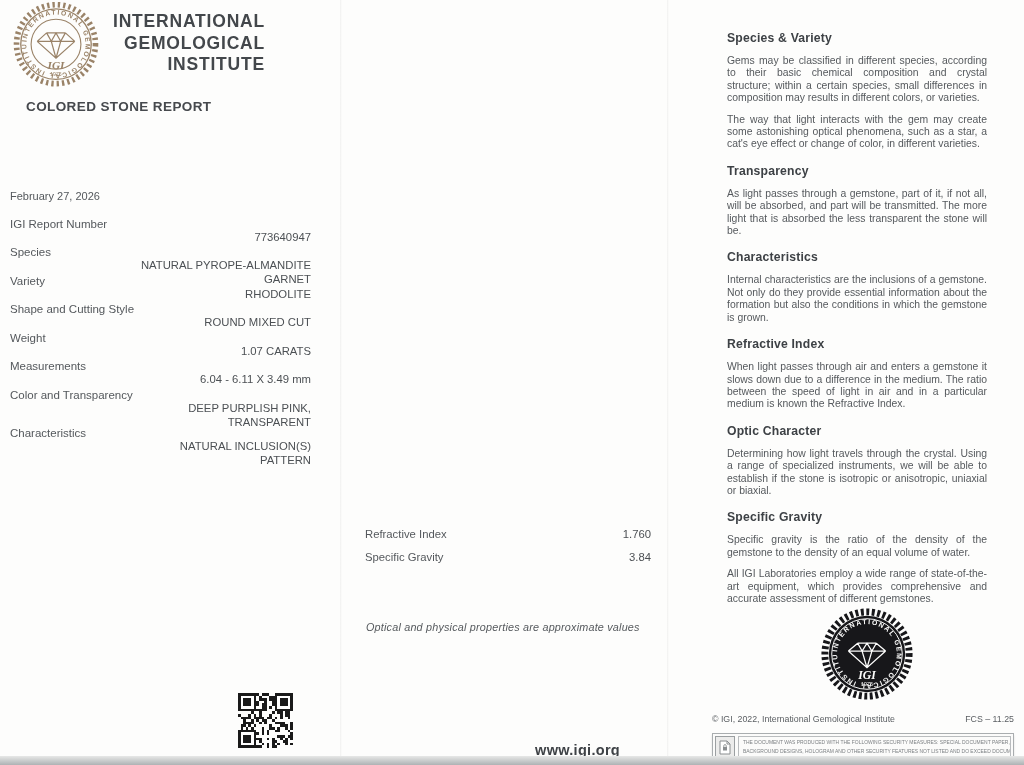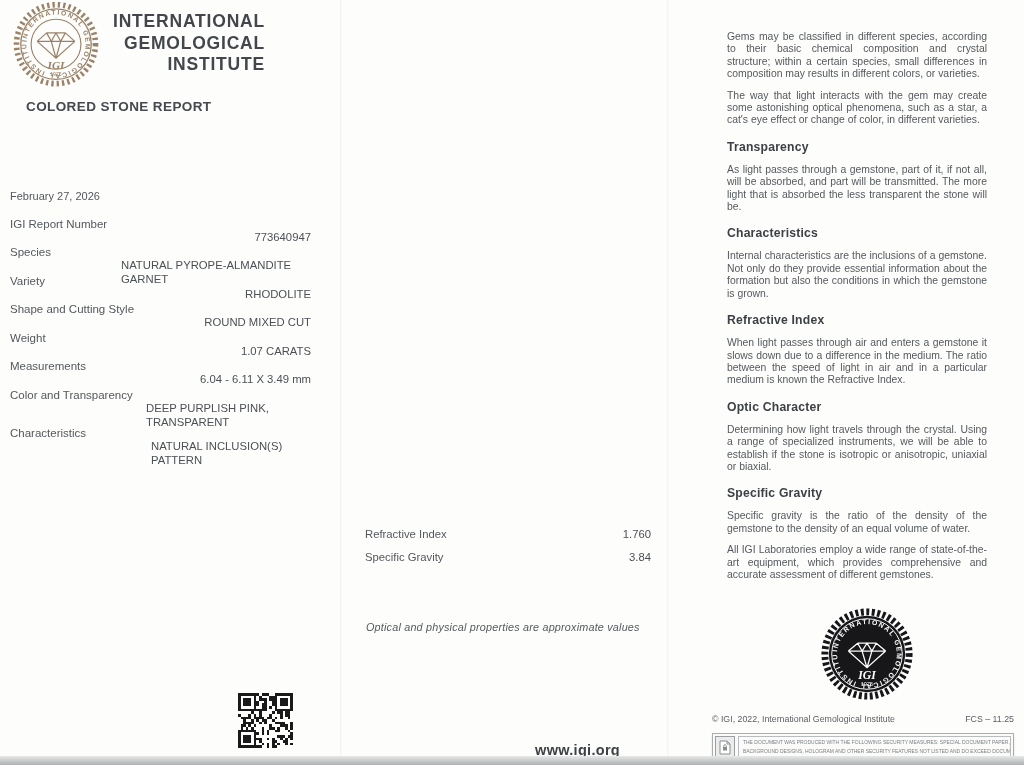--- a/index.html
+++ b/index.html
@@ -25,21 +25,21 @@
   }
   .report-title {
     position:absolute; left:8px; top:99px;
     font-size:13.5px; font-weight:bold; letter-spacing:0.4px; color:#46494d;margin-left:18px;
   }
 
   
   .field-row { position:absolute; left:10px; width:301px; display:flex;flex-direction:column; }
   .field-label { font-size:11.5px; color:#54585c; white-space:nowrap; }
   .field-value {
-    margin-left:auto; text-align:left; font-size:11.3px; line-height:14px;
+    margin-left:auto; text-align:right; font-size:11.3px; line-height:14px;
     color:#4c5054; max-width:190px;
   }
   .date-line { position:absolute; left:10px; top:190px; font-size:11px; color:#54585c; }
 
   
   .props { position:absolute; left:365px; top:528px; width:286px; }
   .props-title { font-size:11px; color:#4c5054; letter-spacing:0.2px; margin-bottom:11px; }
   .props-row { display:flex; margin-bottom:11px; }
   .props-row .field-label { font-size:11.3px; }
   .props-row .props-value { margin-left:auto; font-size:11.3px; color:#4c5054; }
@@ -315,20 +315,21 @@
         <rect x="0" y="14" width="7" height="7"></rect>
         <rect x="1" y="15" width="5" height="5" fill="#fff"></rect>
         <rect x="2" y="16" width="3" height="3"></rect>
       </g>
     </svg>
 
   <div class="website">www.igi.org</div>
 
   <div class="glossary">
     <div class="gsec">
+      <h3>Species &amp; Variety</h3>
       <p>Gems may be classified in different species, according to their basic chemical composition and crystal structure; within a certain species, small differences in composition may results in different colors, or varieties.</p>
       <p>The way that light interacts with the gem may create some astonishing optical phenomena, such as a star, a cat's eye effect or change of color, in different varieties.</p>
     </div>
     <div class="gsec">
       <h3>Transparency</h3>
       <p>As light passes through a gemstone, part of it, if not all, will be absorbed, and part will be transmitted. The more light that is absorbed the less transparent the stone will be.</p>
     </div>
     <div class="gsec">
       <h3>Characteristics</h3>
       <p>Internal characteristics are the inclusions of a gemstone. Not only do they provide essential information about the formation but also the conditions in which the gemstone is grown.</p>

